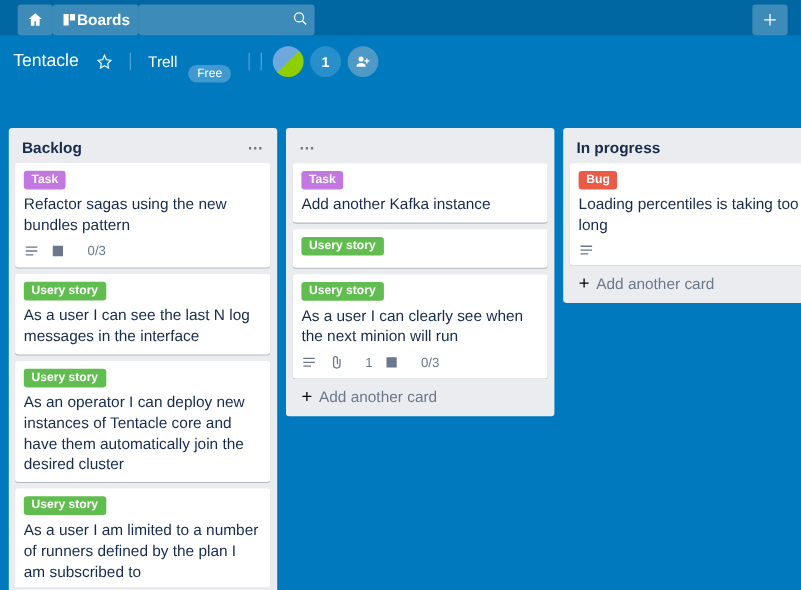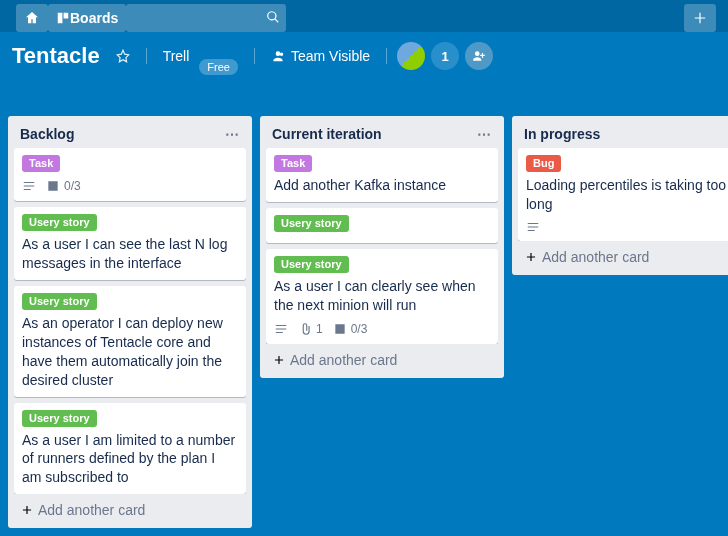--- a/index.html
+++ b/index.html
@@ -45,21 +45,21 @@
   .tb-search svg { position: absolute; right: 6px; top: 6px; fill: #fff; }
   .tb-spacer { flex: 1; }
   .board-header {
     height: 48px;
     display: flex;
     align-items: center;
     padding: 0 12px;
     gap: 10px;
     color: #fff;
   }
-  .board-name { font-size: 22px; font-weight: 700; }
+  .board-name { font-size: 16px; font-weight: 400; }
   .bh-btn {
     color: #fff;
     display: flex;
     align-items: center;
     gap: 6px;
     padding: 4px 6px;
     border-radius: 3px;
     cursor: pointer;
     text-align: center;
   }
@@ -129,21 +129,21 @@
     font-weight:600;
     border-radius:3px;
     padding:1px 7px 2px 7px;
     line-height:14px;
     text-align:center;
   }
   .label.task { background:#c377e0; }
   .label.story { background:#61bd4f; }
   .label.bug { background:#eb5a46; }
   .badges { display:flex; align-items:center; gap:10px; margin-top:6px; color:#6b778c; font-size:12px; }
-  .badge { display:flex; align-items:center; gap:4px; }
+  .badge { display:flex; align-items:center; gap:20px; }
   .badge svg { fill:#6b778c; }
   .add-card {
     color:#6b778c;
     padding: 8px 6px 4px 6px;
     font-size: 14px;
     cursor:pointer;
     display:flex;
     align-items:center;
     gap:4px;
   }
@@ -183,26 +183,20 @@
     <svg width="14" height="14" viewBox="0 0 24 24" fill="none" stroke="#fff" stroke-width="2">
         <path d="M12 2l2.9 6.9L22 10l-5 4.9L18.2 22 12 18.3 5.8 22 7 14.9 2 10l7.1-1.1z"></path>
       </svg>
   </span>
   <span class="divider"></span>
   <span class="bh-btn">
     <span>Trell</span>
     <span class="pill-free">Free</span>
   </span>
   <span class="divider"></span>
-  <span class="bh-btn">
-    <svg width="14" height="14" viewBox="0 0 24 24" fill="#fff">
-        <path d="M12 12a4 4 0 10-4-4 4 4 0 004 4zm6 0a3 3 0 10-3-3 3 3 0 003 3zM4 20c0-3 4-5 8-5s8 2 8 5v1H4z"></path>
-      </svg>
-    <span>Team Visible</span>
-  </span>
   <span class="divider"></span>
   <div class="avatar-group">
     <div class="avatar user"></div>
     <div class="avatar count">1</div>
     <div class="avatar add">
       <svg width="14" height="14" viewBox="0 0 24 24">
           <path d="M9 12a4 4 0 10-4-4 4 4 0 004 4zm0 2c-3 0-7 1.5-7 4.5V20h14v-1.5C16 15.5 12 14 9 14zm10-4V7h-2v3h-3v2h3v3h2v-3h3v-2z"></path>
         </svg>
     </div>
   </div>
@@ -212,20 +206,21 @@
     <div class="list">
       <div class="list-header">
         <div class="list-title">Backlog</div>
         <div class="list-menu">⋯</div>
       </div>
       <div class="cards">
         <div class="card">
           <div class="labels">
             <span class="label task">Task</span>
           </div>
+          <div>Refactor sagas using the new bundles pattern</div>
           <div class="badges">
             <span class="badge">
               <svg width="14" height="14" viewBox="0 0 24 24">
                 <path d="M3 5h18v2H3zM3 11h18v2H3zM3 17h12v2H3z"></path>
               </svg>
             </span>
             <span class="badge">
               <svg width="14" height="14" viewBox="0 0 24 24">
                 <path d="M4 4h16v16H4z M7 12l3 3 7-7 1.5 1.5L10 18l-4.5-4.5z"></path>
               </svg>
@@ -254,21 +249,20 @@
       </div>
       <div class="add-card">
         <svg width="14" height="14" viewBox="0 0 24 24">
           <path d="M11 5h2v6h6v2h-6v6h-2v-6H5v-2h6z"></path>
         </svg>
         <span>Add another card</span>
       </div>
     </div>
     <div class="list">
       <div class="list-header">
-        <div class="list-title">Current iteration</div>
         <div class="list-menu">⋯</div>
       </div>
       <div class="cards">
         <div class="card">
           <div class="labels">
             <span class="label task">Task</span>
           </div>
           <div>Add another Kafka instance</div>
         </div>
         <div class="card">

